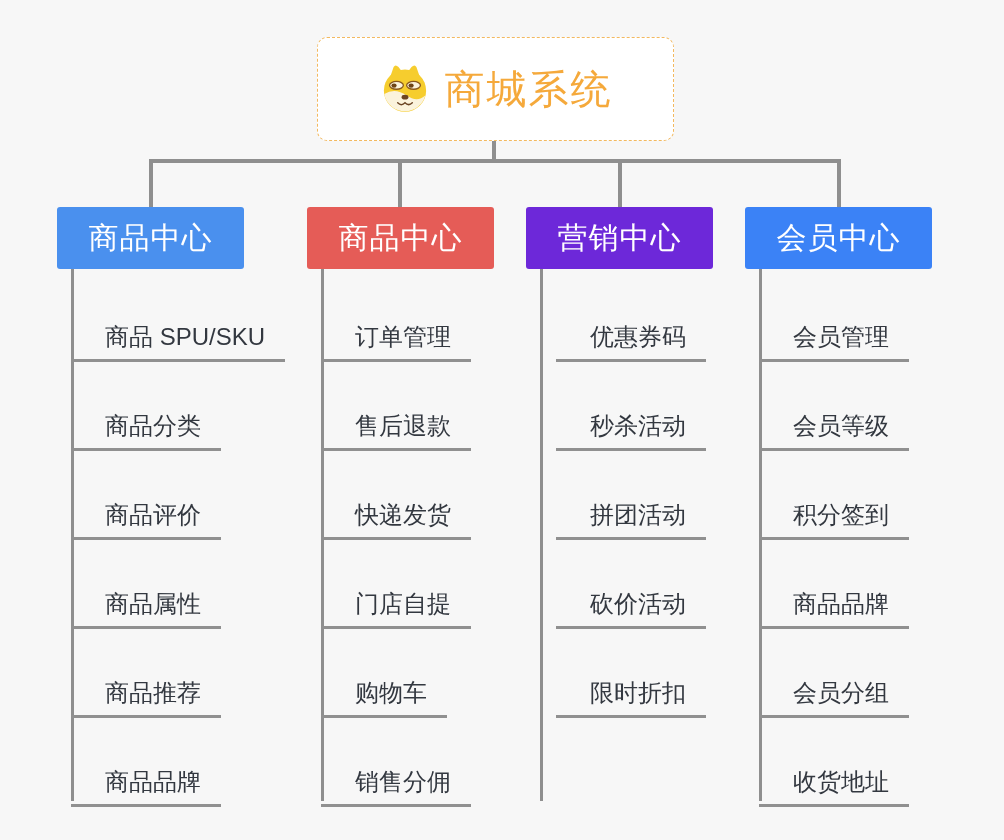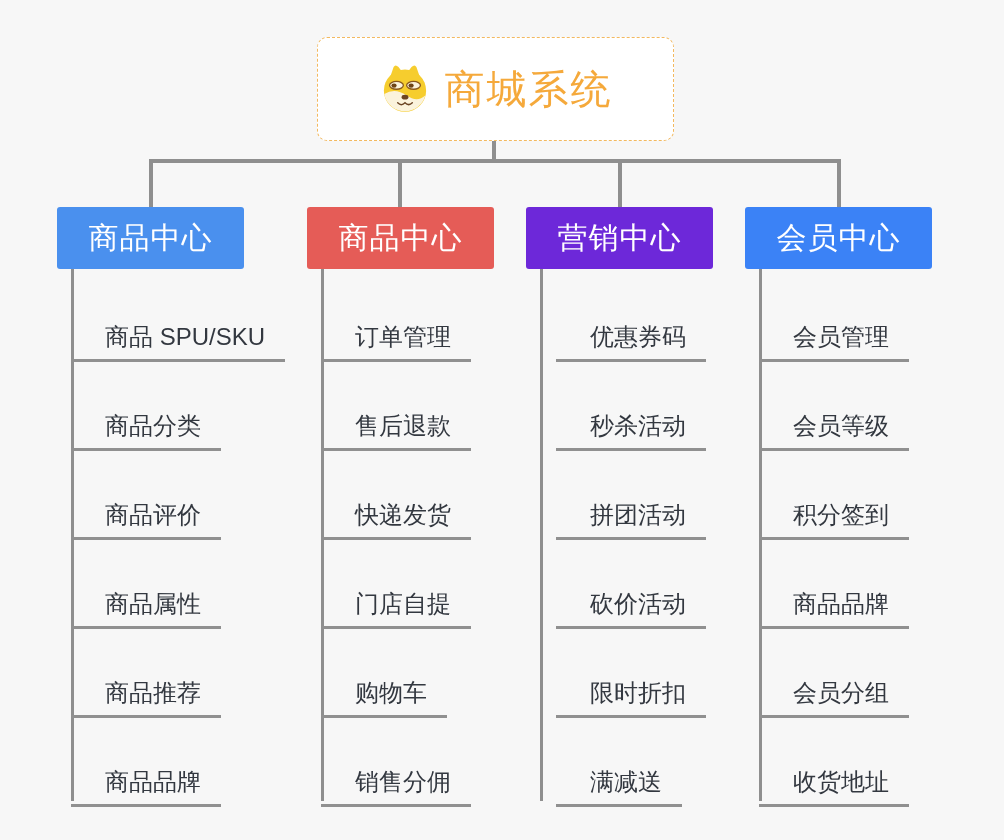--- a/index.html
+++ b/index.html
@@ -160,23 +160,20 @@
     </div>
   <div class="leaf c3 r3">
       <span>拼团活动</span>
     </div>
   <div class="leaf c3 r4">
       <span>砍价活动</span>
     </div>
   <div class="leaf c3 r5">
       <span>限时折扣</span>
     </div>
-  <div class="leaf c3 r6">
-      <span>满减送</span>
-    </div>
 
   <div class="leaf c4 r1">
       <span>会员管理</span>
     </div>
   <div class="leaf c4 r2">
       <span>会员等级</span>
     </div>
   <div class="leaf c4 r3">
       <span>积分签到</span>
     </div>

